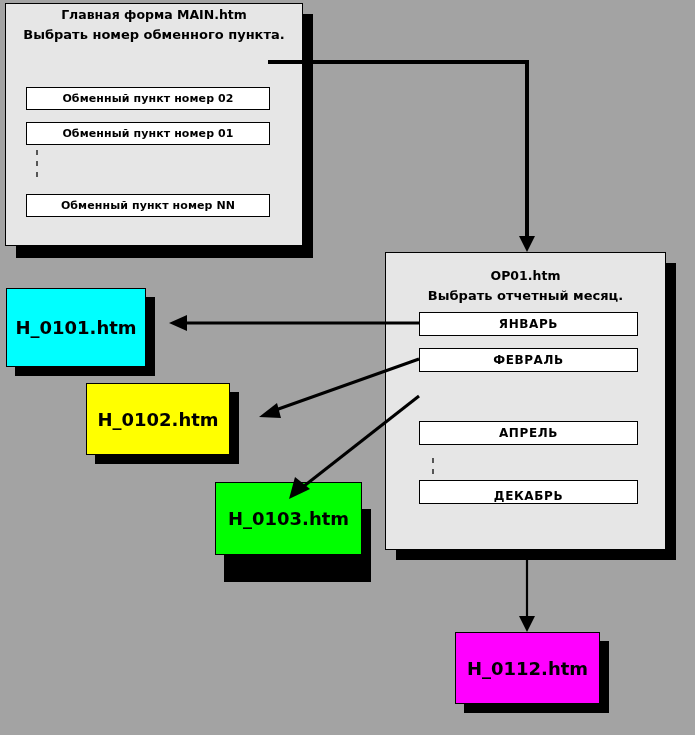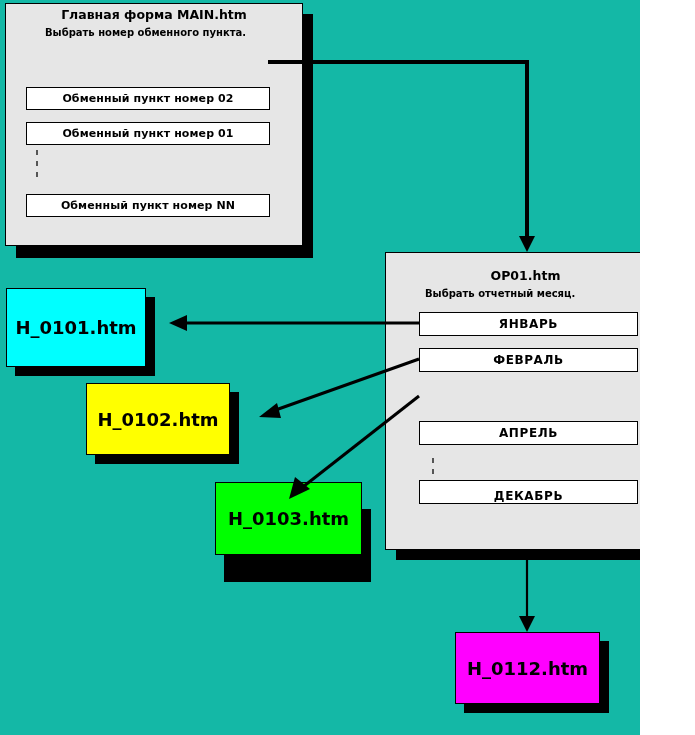--- a/index.html
+++ b/index.html
@@ -2,23 +2,23 @@
 <html><head>
 <meta charset="utf-8">
 <style>
   html, body {
     margin: 0;
     padding: 0;
     background: #ffffff;
   }
   #canvas {
     position: relative;
-    width: 640px;
+    width: 695px;
     height: 735px;
-    background: #14b8a6;
+    background: #a3a3a3;
     overflow: hidden;
     font-family: "DejaVu Sans", "Liberation Sans", sans-serif;
   }
   .shadow {
     position: absolute;
     background: #000000;
   }
   .panel {
     position: absolute;
     background: #e6e6e6;
@@ -32,25 +32,25 @@
     text-align: center;
     font-weight: bold;
     font-size: 12.5px;
     color: #000000;
     white-space: nowrap;
   }
   .panel-sub {
     position: absolute;
     left: 0;
     right: 0;
+    text-align: center;
     font-weight: bold;
-    font-size: 10px;
+    font-size: 13px;
     color: #000000;
     white-space: nowrap;
-    margin-left: 40px;
   }
   .btn {
     position: absolute;
     background: #ffffff;
     border: 1px solid #000000;
     box-sizing: border-box;
     display: flex;
     align-items: center;
     justify-content: center;
     font-weight: bold;

